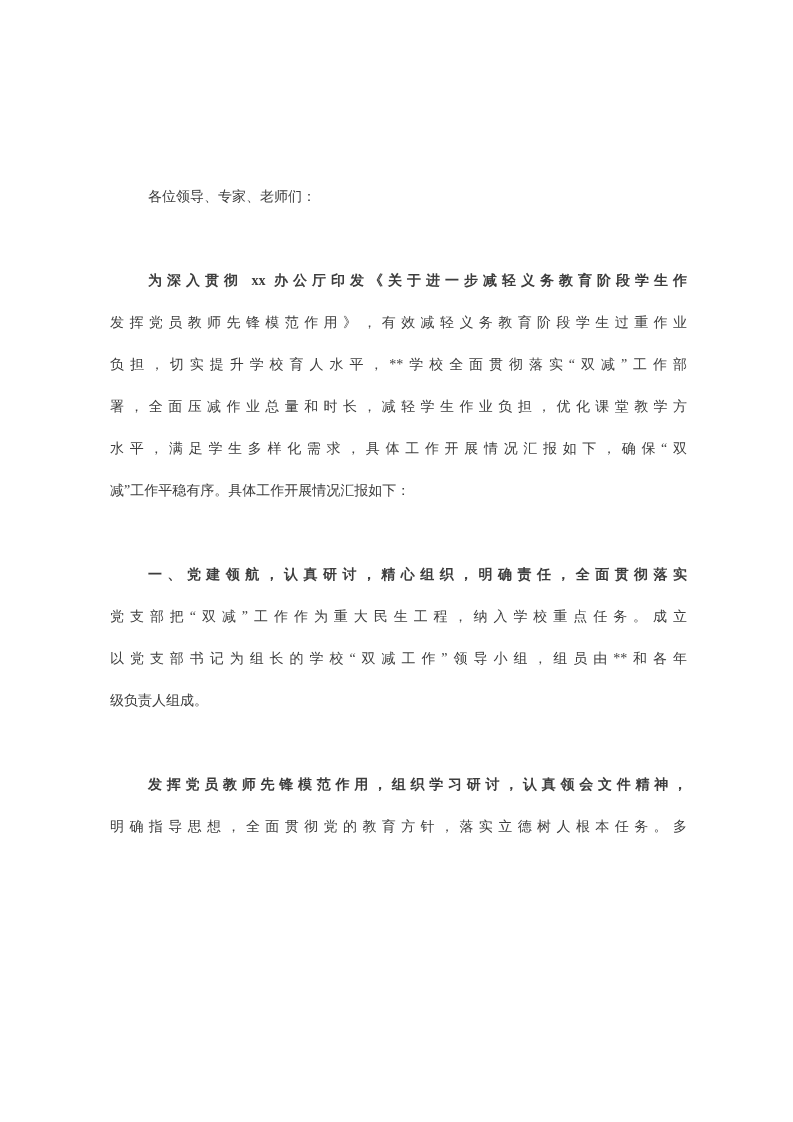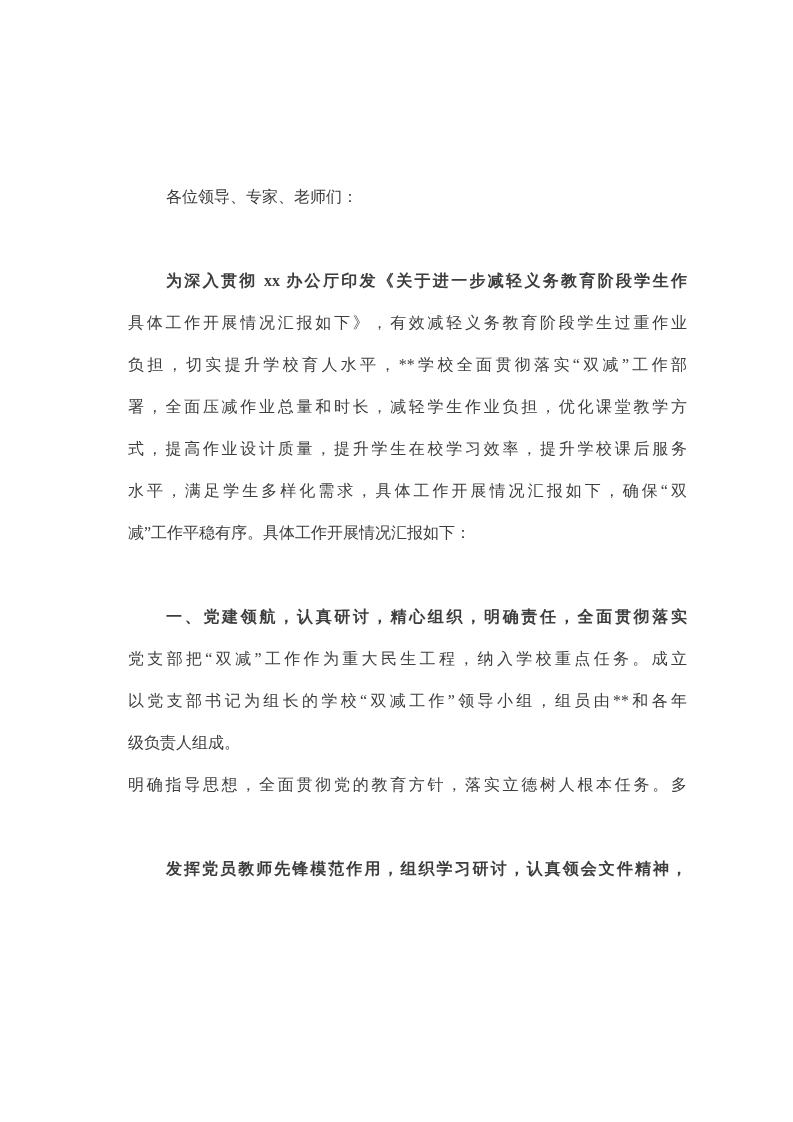--- a/index.html
+++ b/index.html
@@ -18,51 +18,49 @@
   }
   .doc {
     position: absolute;
     left: 110px;
     top: 176px;
     width: 577px;
   }
   .line {
     height: 42px;
     line-height: 42px;
-    font-size: 16px;
+    font-size: 14px;
     white-space: nowrap;
     overflow: visible;
     text-align: left;
-    margin-left: 18px;
   }
   .j {
     text-align: justify;
     text-align-last: justify;
   }
   .ind {
     text-indent: 38px;
   }
   .gap {
     margin-top: 42px;
     font-weight: bold;
   }
 </style>
 </head>
 <body>
 
 <div class="page">
   <div class="doc">
     <div class="line ind">各位领导、专家、老师们：</div>
     <div class="line ind j gap">为深入贯彻 xx 办公厅印发《关于进一步减轻义务教育阶段学生作</div>
-    <div class="line j">具体工作开展情况汇报如下》，有效减轻义务教育阶段学生过重作业</div>
+    <div class="line j">发挥党员教师先锋模范作用》，有效减轻义务教育阶段学生过重作业</div>
     <div class="line j">负担，切实提升学校育人水平，**学校全面贯彻落实“双减”工作部</div>
     <div class="line j">署，全面压减作业总量和时长，减轻学生作业负担，优化课堂教学方</div>
-    <div class="line j">式，提高作业设计质量，提升学生在校学习效率，提升学校课后服务</div>
     <div class="line j">水平，满足学生多样化需求，具体工作开展情况汇报如下，确保“双</div>
     <div class="line">减”工作平稳有序。具体工作开展情况汇报如下：</div>
     <div class="line ind j gap">一、党建领航，认真研讨，精心组织，明确责任，全面贯彻落实</div>
     <div class="line j">党支部把“双减”工作作为重大民生工程，纳入学校重点任务。成立</div>
     <div class="line j">以党支部书记为组长的学校“双减工作”领导小组，组员由**和各年</div>
     <div class="line">级负责人组成。</div>
+    <div class="line ind j gap">发挥党员教师先锋模范作用，组织学习研讨，认真领会文件精神，</div>
     <div class="line j">明确指导思想，全面贯彻党的教育方针，落实立德树人根本任务。多</div>
-    <div class="line ind j gap">发挥党员教师先锋模范作用，组织学习研讨，认真领会文件精神，</div>
   </div>
 </div>
 
 </body></html>

